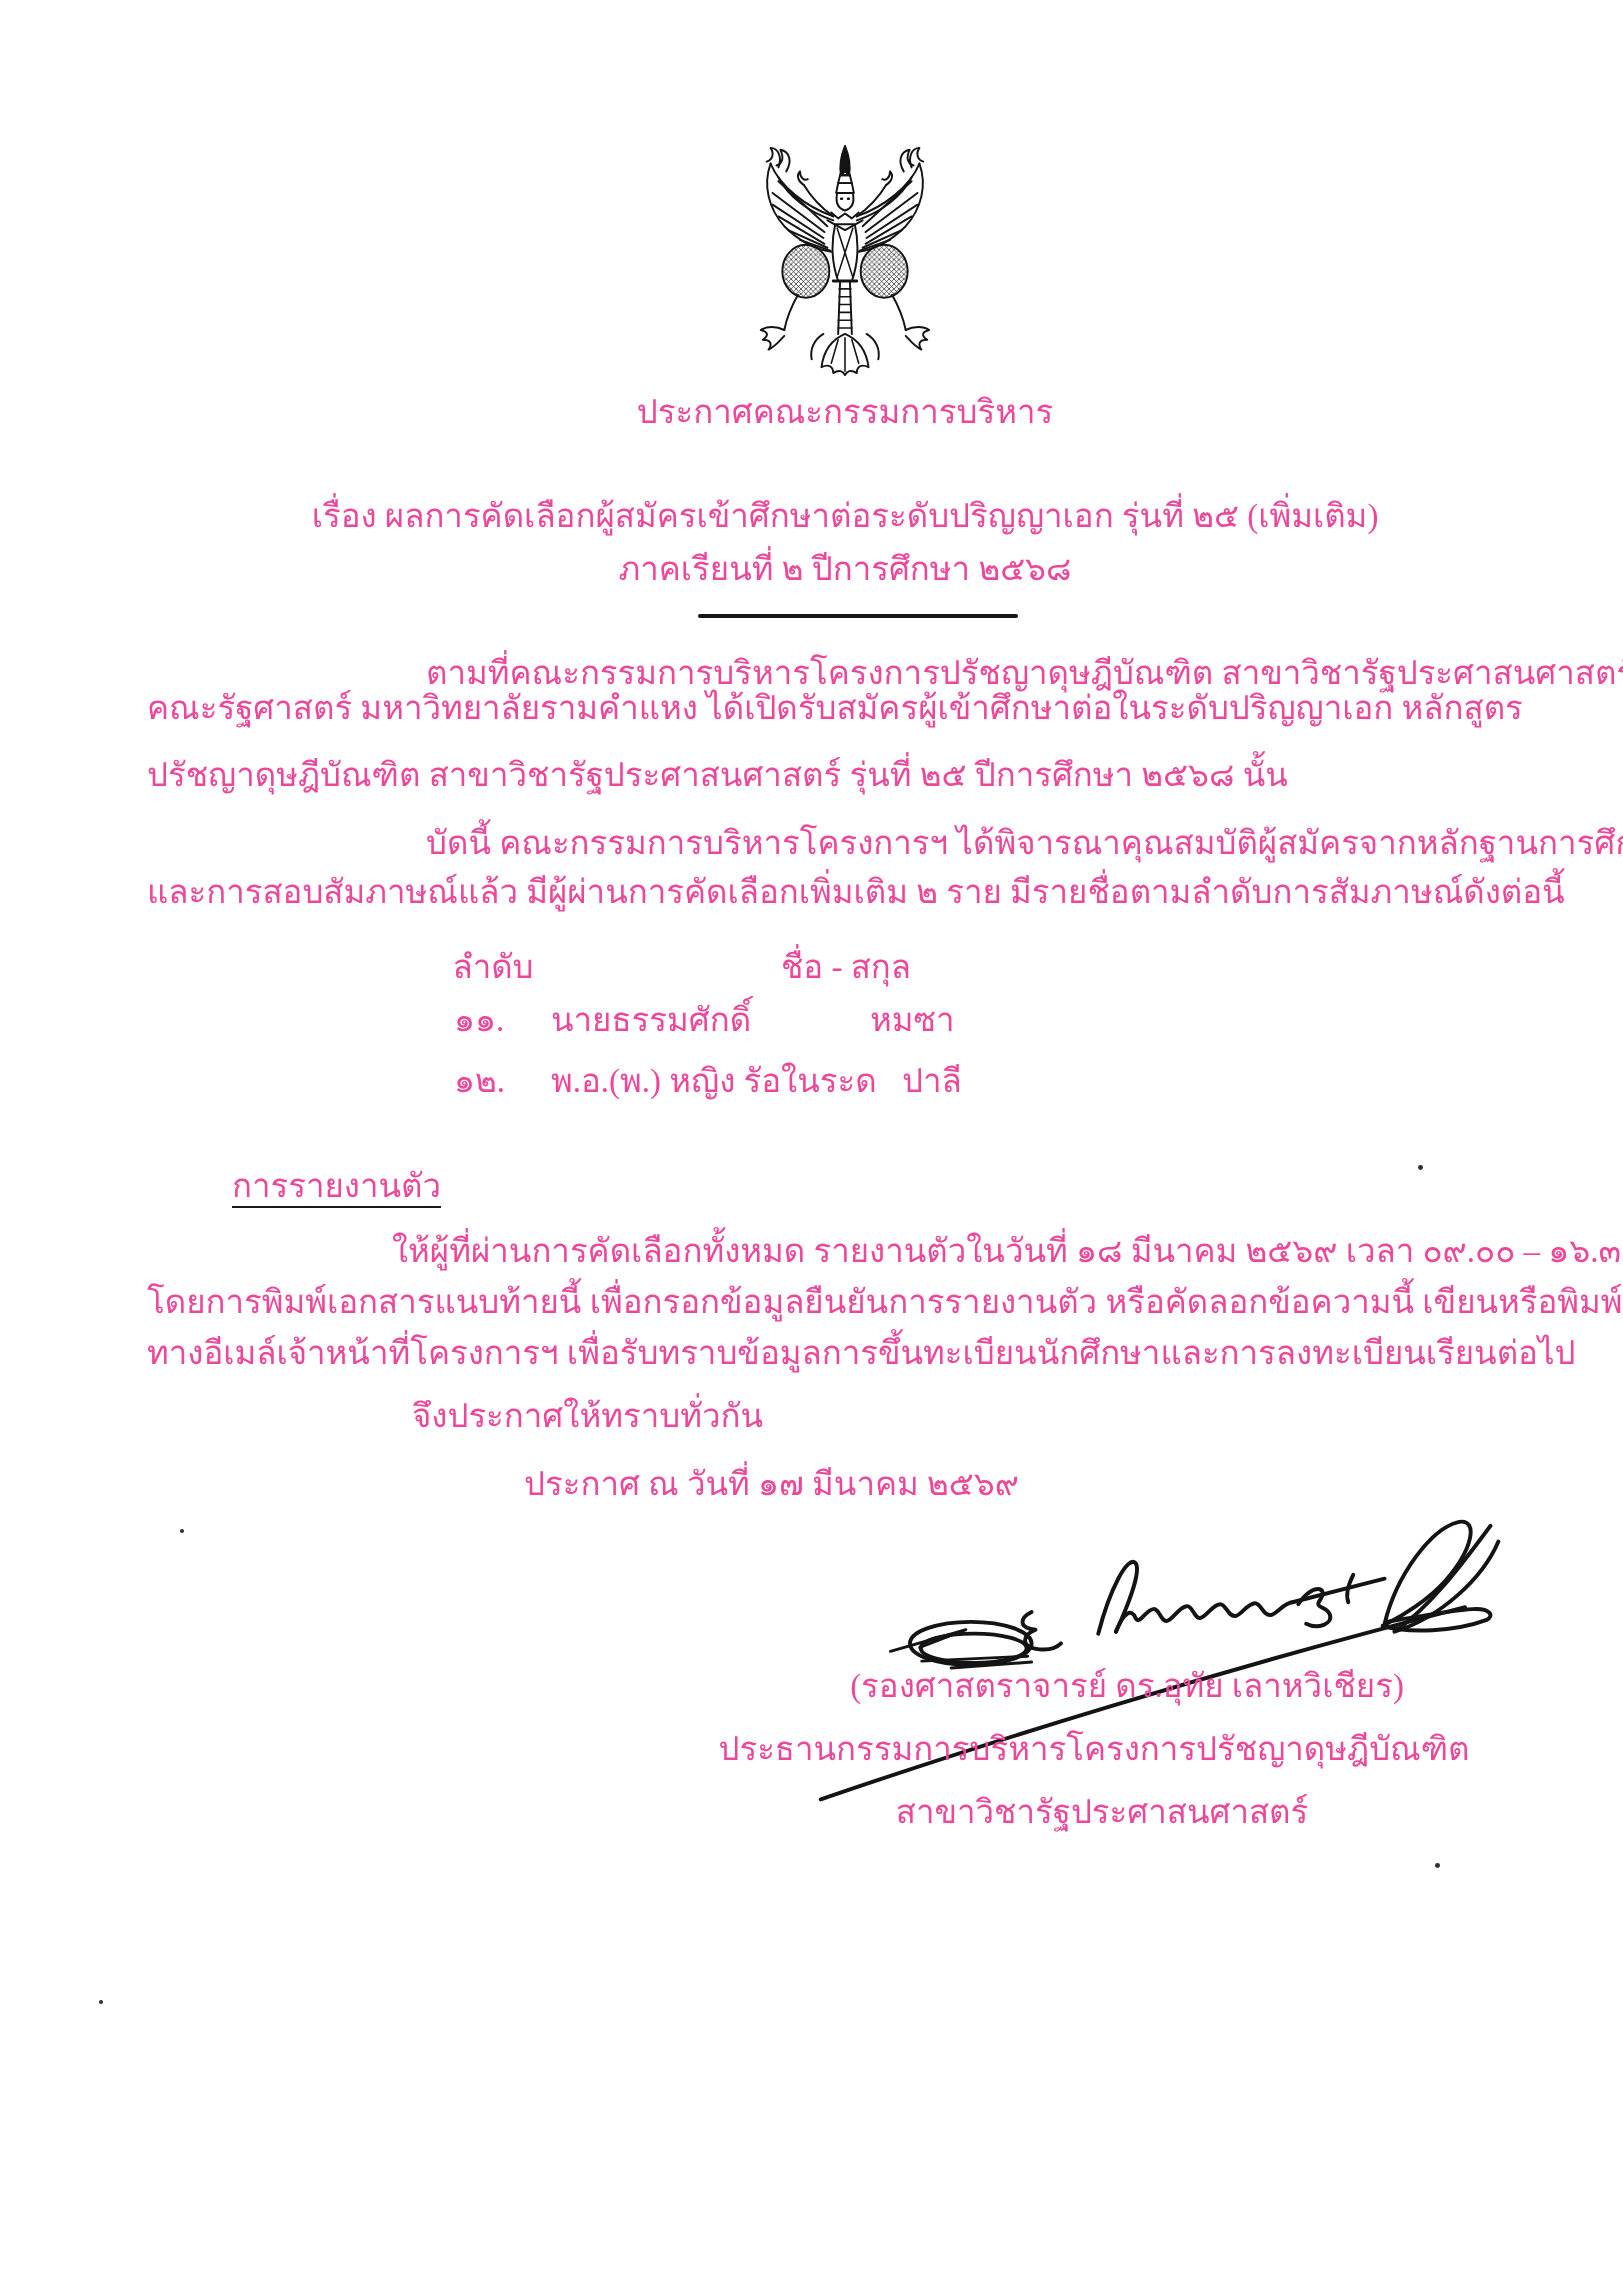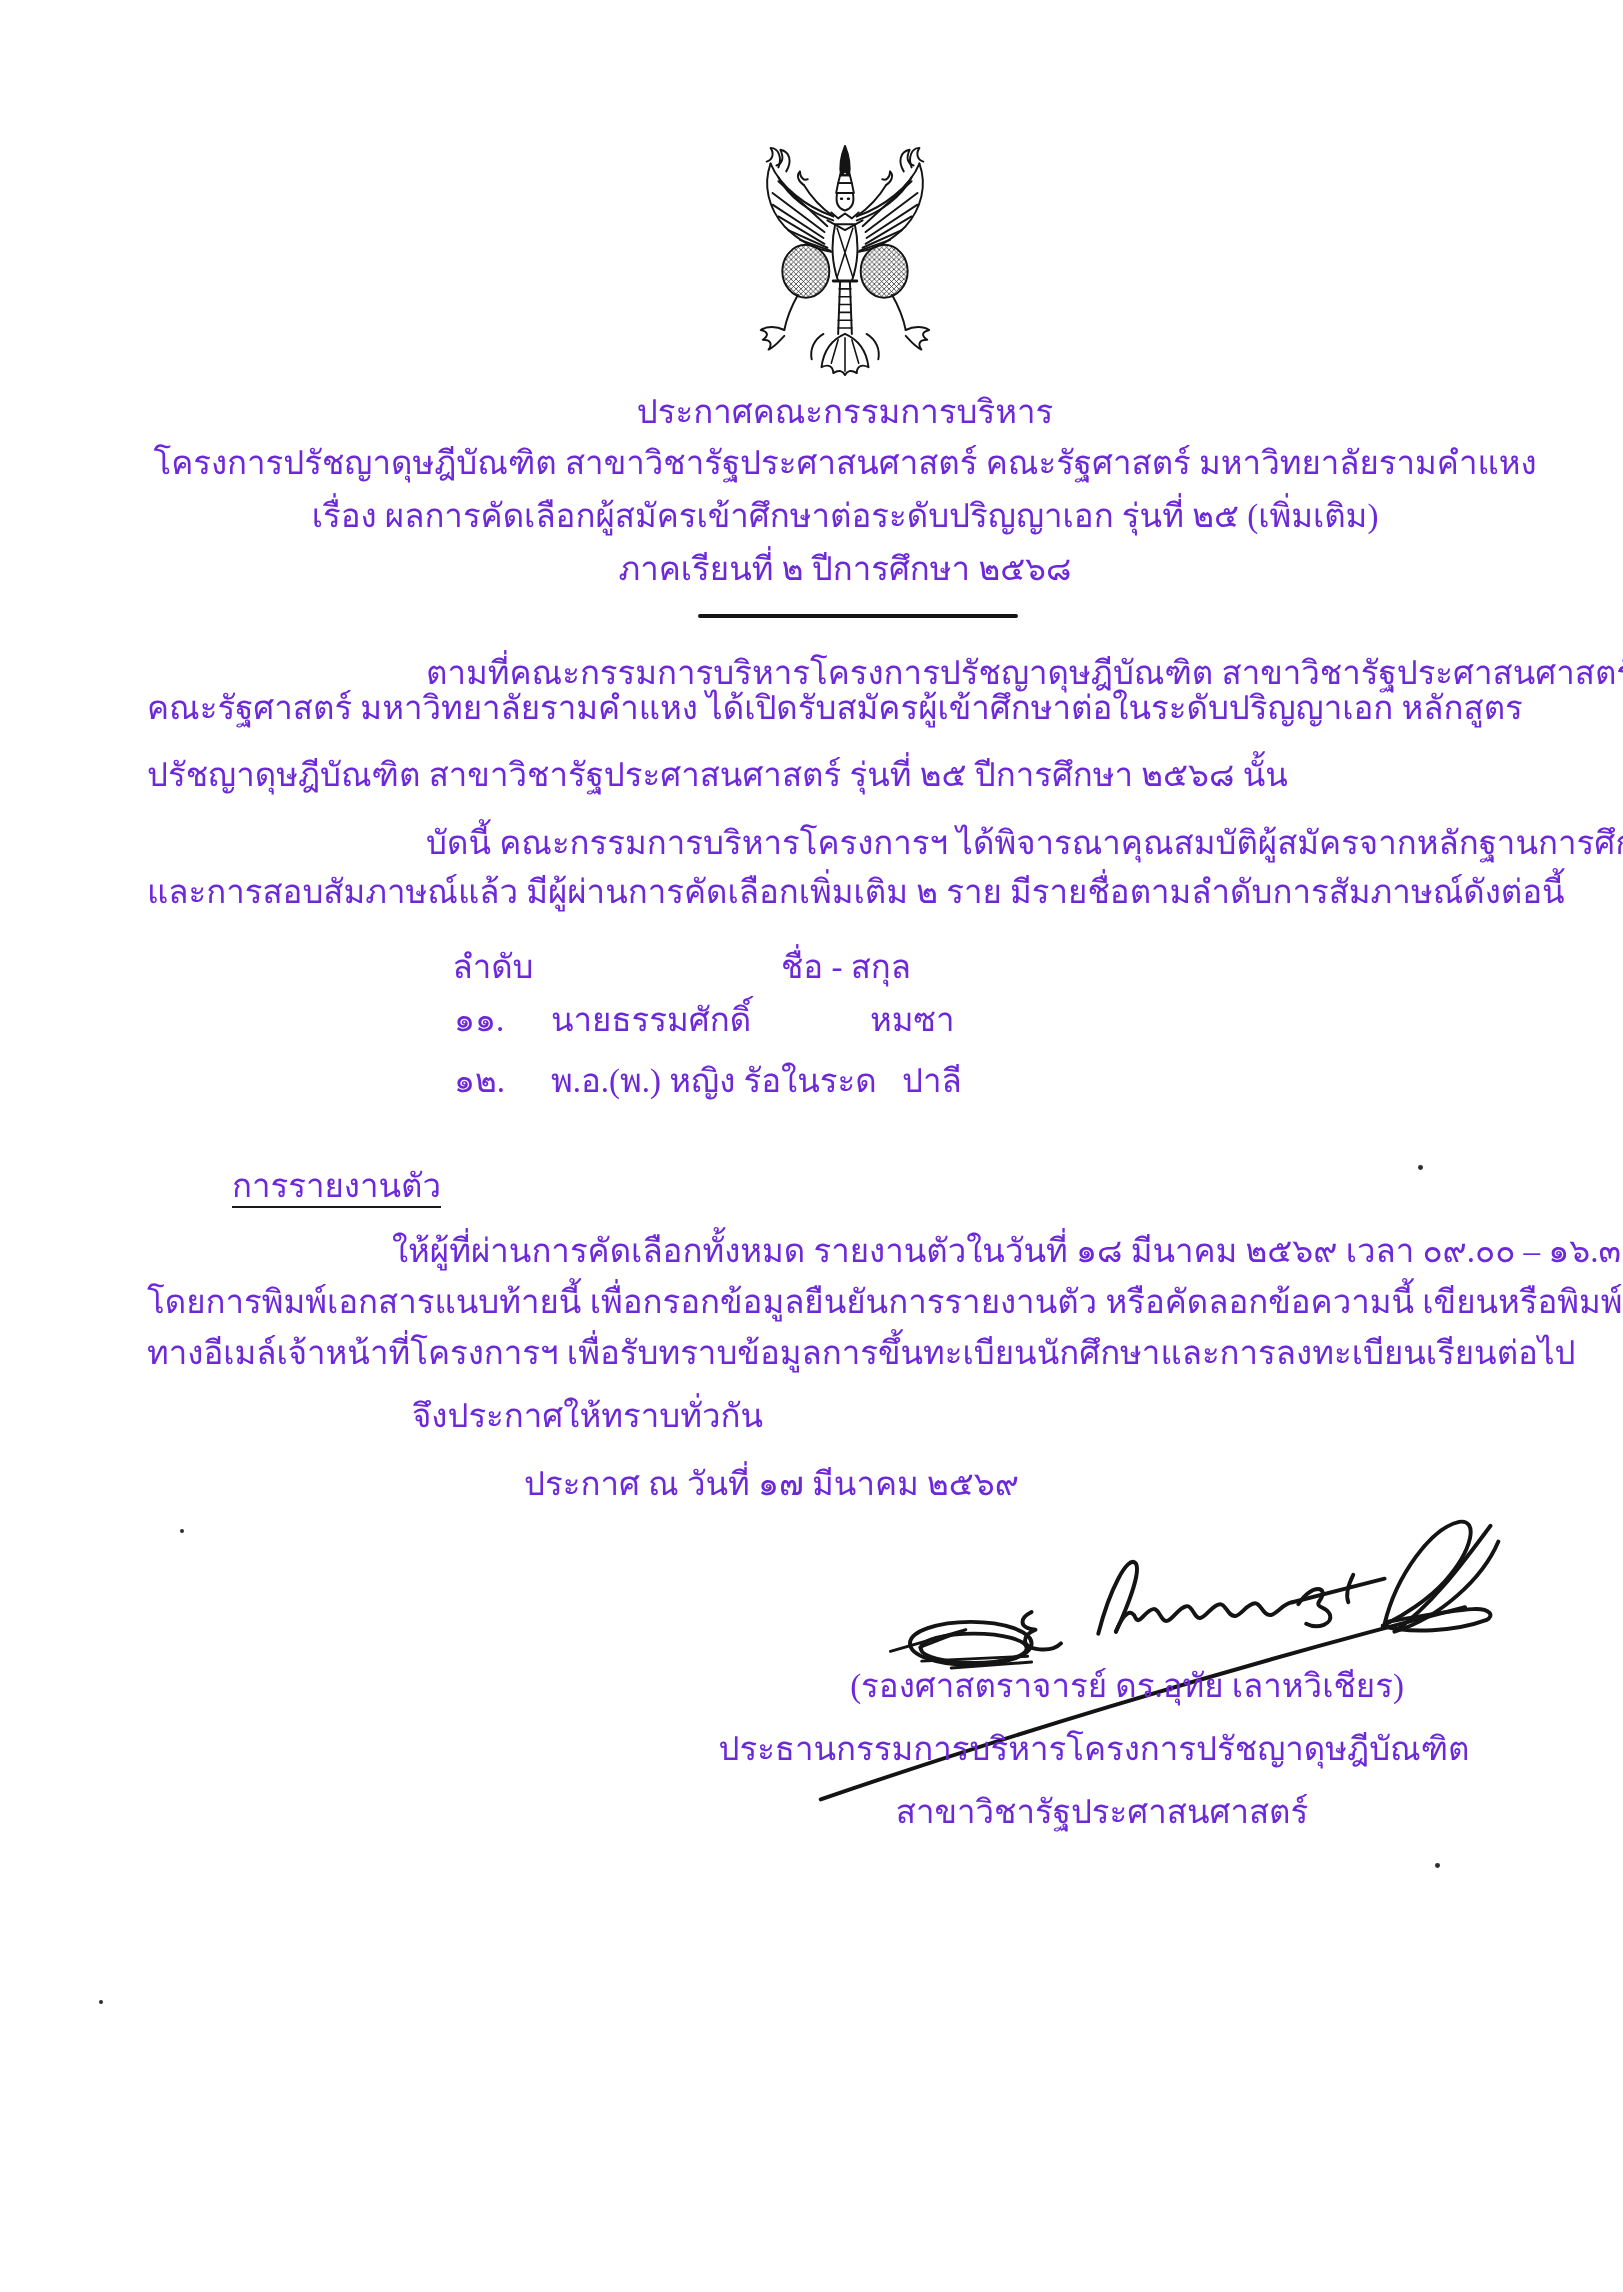--- a/index.html
+++ b/index.html
@@ -1,18 +1,18 @@
 <!DOCTYPE html>
 <html><head>
 <meta charset="utf-8">
 <style>
   html,body { margin:0; padding:0; background:#ffffff; }
   .page {
     position:relative; width:1623px; height:2293px; background:#ffffff;
-    font-family:"Liberation Serif", serif; color:#6d28d9; overflow:hidden;
+    font-family:"Liberation Serif", serif; color:#ec4899; overflow:hidden;
   }
   .t { position:absolute; white-space:nowrap; font-size:33px; line-height:41px; }
   .c { transform:translateX(-50%); }
   .rule { position:absolute; left:698px; top:614px; width:320px; height:3.9px; background:#151515; border-radius:2px; }
   .section-head { border-bottom:2.9px solid #1a1a1a; padding-bottom:2px; }
   .dot { position:absolute; background:#2f2f2f; border-radius:50%; }
   svg { position:absolute; }
   .ink { stroke:#141414; fill:none; stroke-linecap:round; stroke-linejoin:round; }
 </style>
 </head>
@@ -61,21 +61,20 @@
       <path d="M95,142 L93,196 M105,142 L107,196"></path>
       <path d="M94,150 L106,150 M94,158 L106,158 M94,166 L106,166 M94,174 L106,174 M93,182 L107,182 M93,190 L107,190" stroke-width="1.6"></path>
       <path d="M100,196 C86,202 78,214 76,230 C84,226 88,230 88,236 C94,232 98,234 100,238 C102,234 106,232 112,236 C112,230 116,226 124,230 C122,214 114,202 100,196 Z"></path>
       <path d="M100,200 L100,234 M93,202 L86,226 M107,202 L114,226" stroke-width="1.6"></path>
     </g>
     <use href="#w"></use>
     <use href="#w" transform="matrix(-1,0,0,1,200,0)"></use>
   </svg>
 
   <div class="t c" style="left:845px; top:392px;">ประกาศคณะกรรมการบริหาร</div>
-  <div class="t c" style="left:845px; top:443px;">โครงการปรัชญาดุษฎีบัณฑิต สาขาวิชารัฐประศาสนศาสตร์ คณะรัฐศาสตร์ มหาวิทยาลัยรามคำแหง</div>
   <div class="t c" style="left:845px; top:496px;">เรื่อง ผลการคัดเลือกผู้สมัครเข้าศึกษาต่อระดับปริญญาเอก รุ่นที่ ๒๕ (เพิ่มเติม)</div>
   <div class="t c" style="left:845px; top:549px;">ภาคเรียนที่ ๒ ปีการศึกษา ๒๕๖๘</div>
 
   <div class="rule"></div>
 
   <div class="t" style="left:426px; top:653px;">ตามที่คณะกรรมการบริหารโครงการปรัชญาดุษฎีบัณฑิต สาขาวิชารัฐประศาสนศาสตร์</div>
   <div class="t" style="left:147px; top:688px;">คณะรัฐศาสตร์ มหาวิทยาลัยรามคำแหง ได้เปิดรับสมัครผู้เข้าศึกษาต่อในระดับปริญญาเอก หลักสูตร</div>
   <div class="t" style="left:147px; top:755px;">ปรัชญาดุษฎีบัณฑิต สาขาวิชารัฐประศาสนศาสตร์ รุ่นที่ ๒๕ ปีการศึกษา ๒๕๖๘ นั้น</div>
 
   <div class="t" style="left:426px; top:823px;">บัดนี้ คณะกรรมการบริหารโครงการฯ ได้พิจารณาคุณสมบัติผู้สมัครจากหลักฐานการศึกษา</div>

